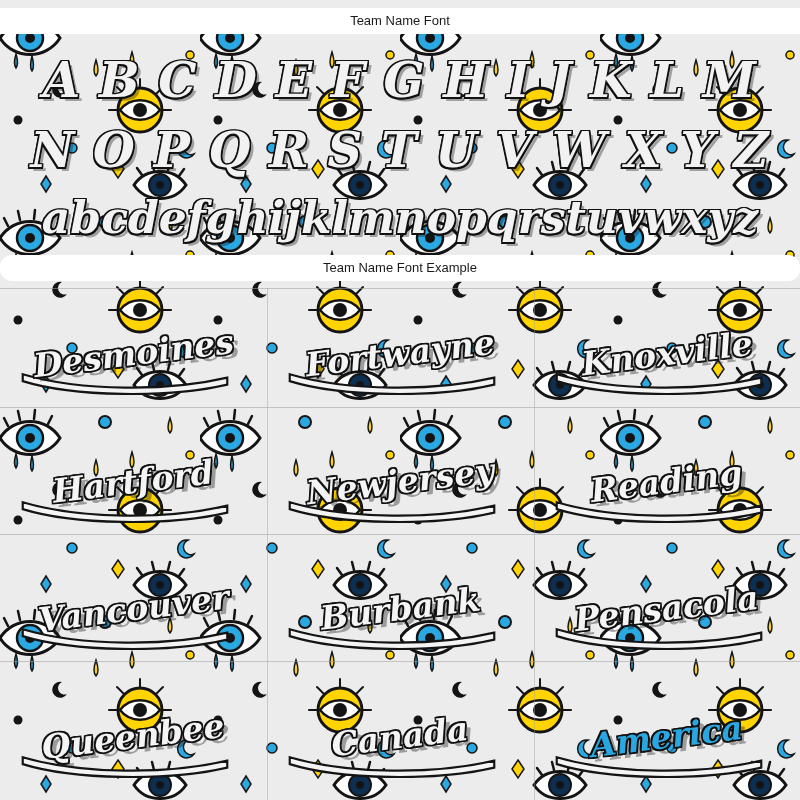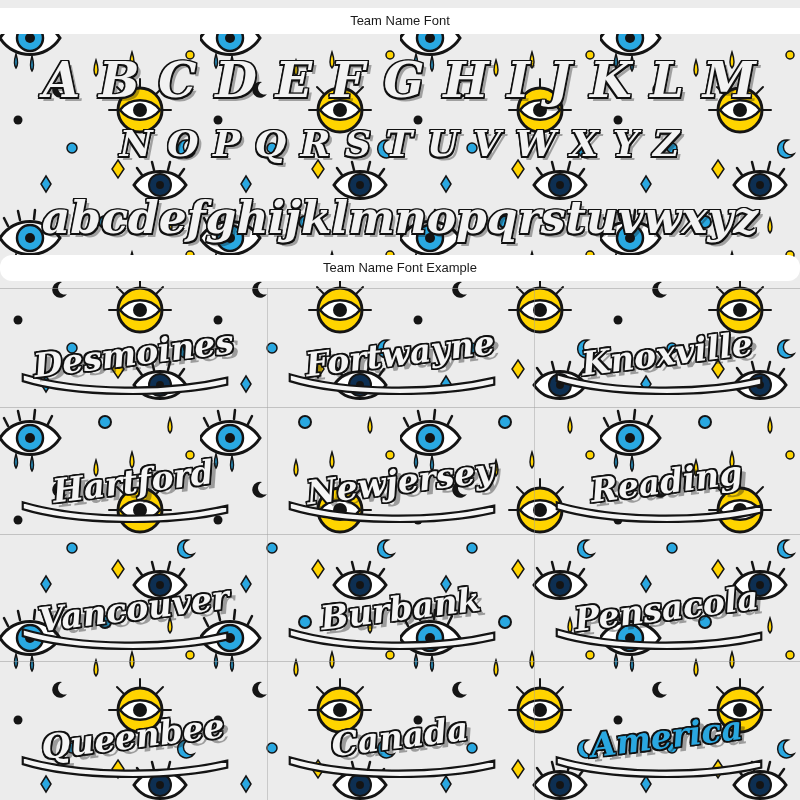--- a/index.html
+++ b/index.html
@@ -78,21 +78,21 @@
     font-weight: bold;
     color: #f2f2f2;
     text-shadow:
       -1.5px 0 0 #111, 1.5px 0 0 #111, 0 -1.5px 0 #111, 0 1.5px 0 #111,
       -1.5px -1.5px 0 #111, 1.5px -1.5px 0 #111, -1.5px 1.5px 0 #111, 1.5px 1.5px 0 #111,
       4px 4px 0 rgba(20,20,20,0.35);
     white-space: nowrap;
     letter-spacing: 1px;
   }
   #alpha-upper-1 { top: 52px; font-size: 48px; }
-  #alpha-upper-2 { top: 122px; font-size: 36px; }
+  #alpha-upper-2 { top: 122px; font-size: 48px; }
   #alpha-lower   { top: 192px; font-size: 44px; letter-spacing: 0px; text-align: center; }
 
   
   .examples {
     position: absolute;
     top: 290px;
     left: 0;
     width: 800px;
     height: 510px;
     z-index: 5;

